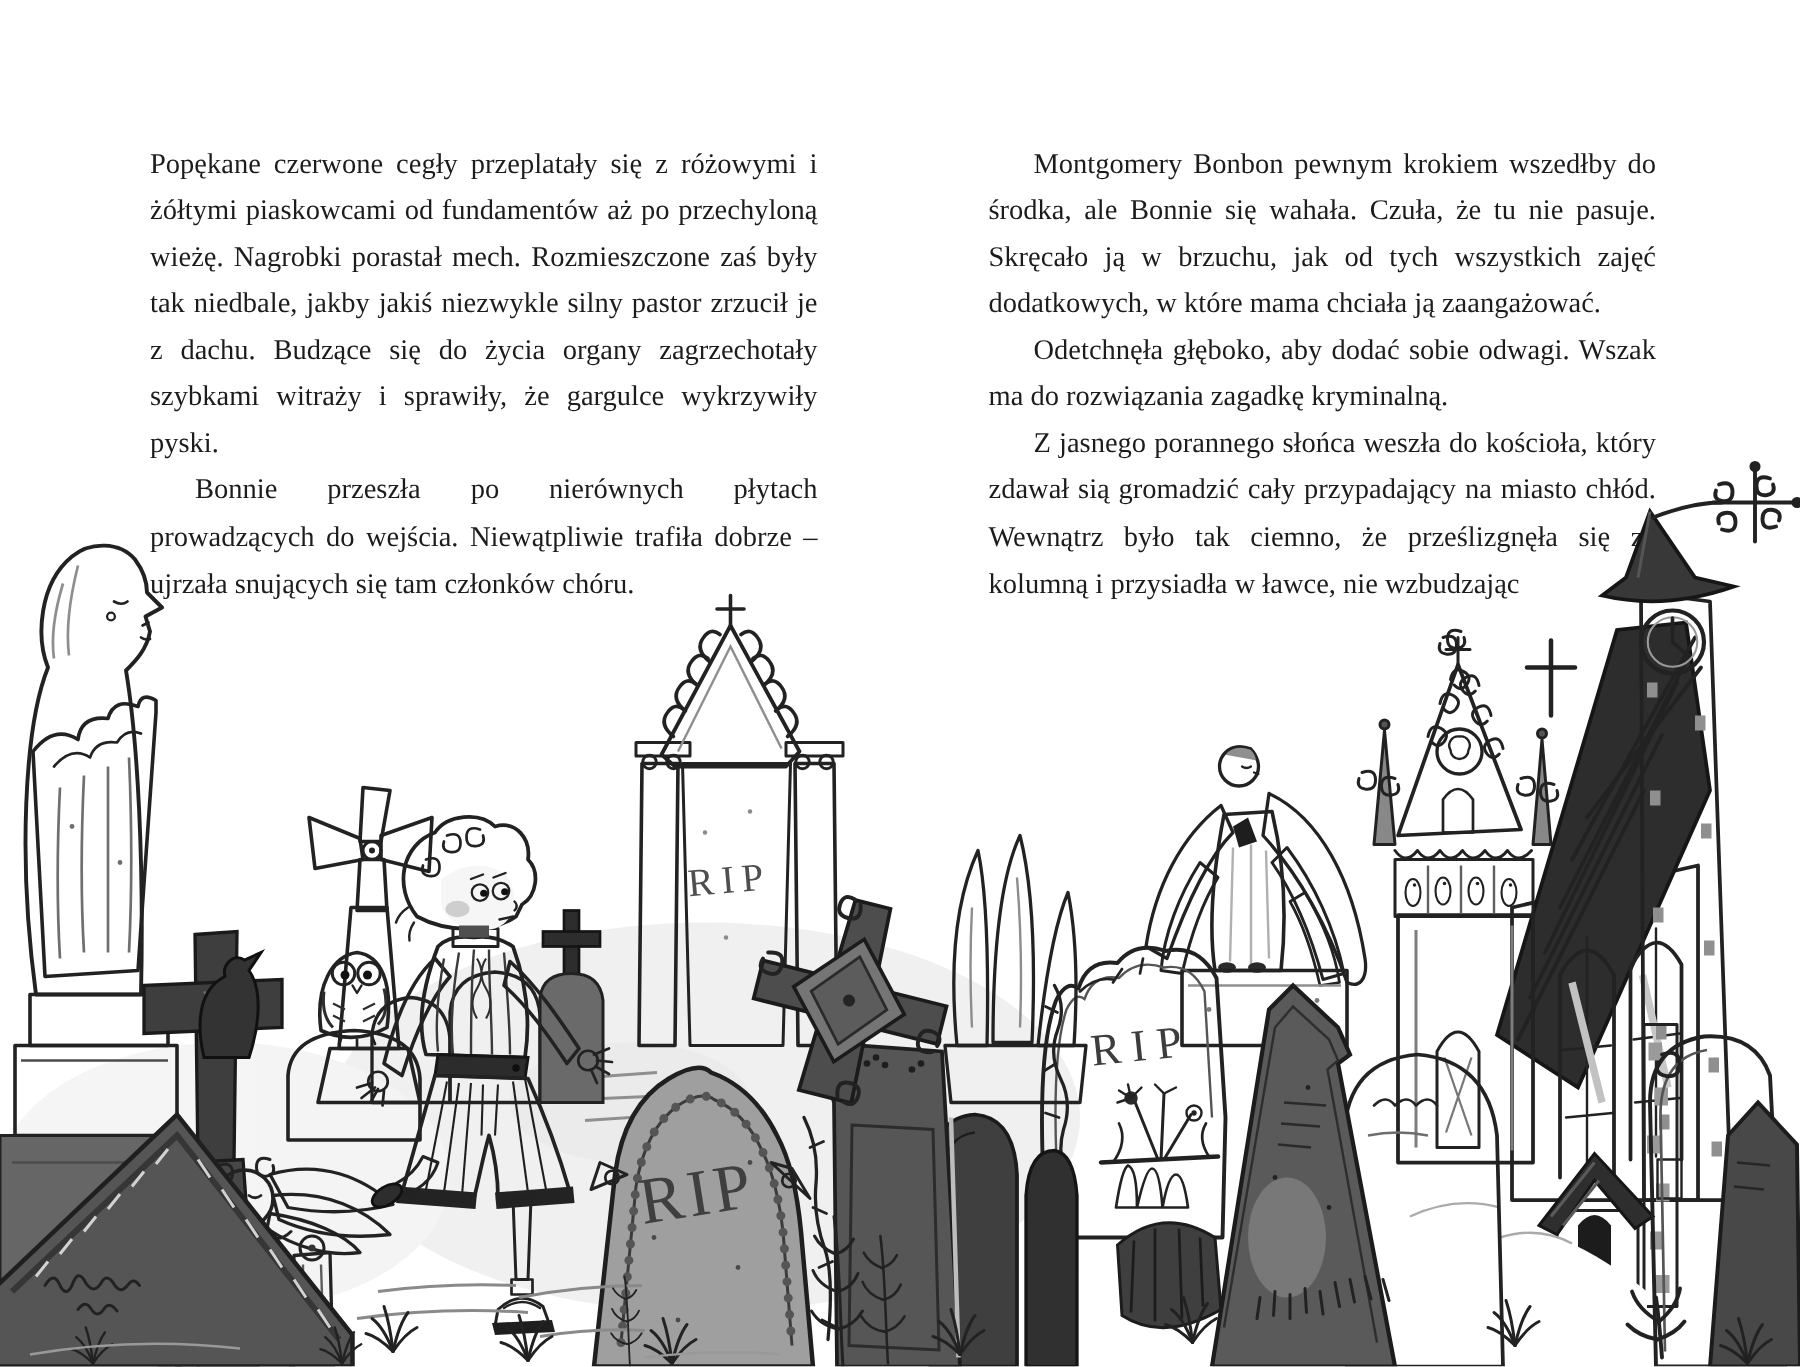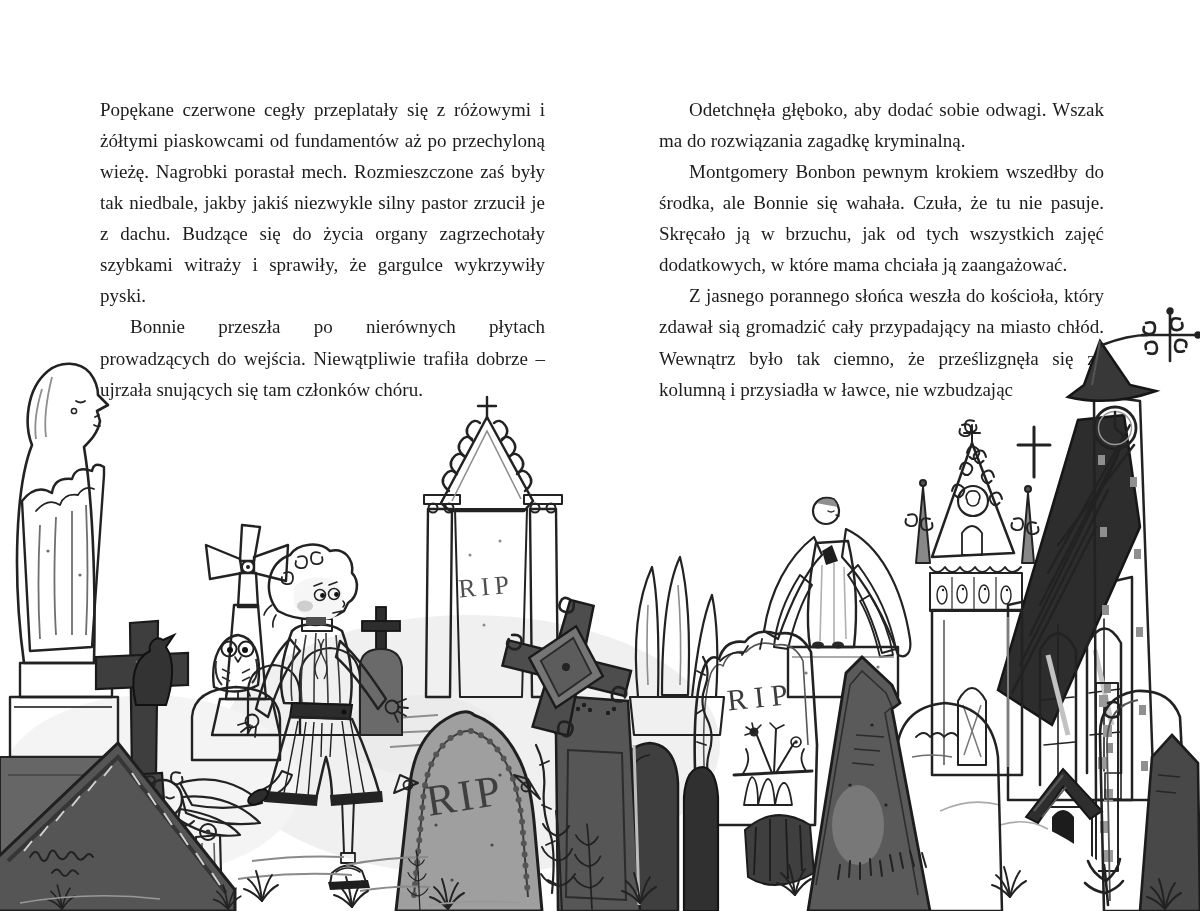--- a/index.html
+++ b/index.html
@@ -16,22 +16,22 @@
 </style>
 </head>
 <body>
 
 <div class="col" id="col-left">
   <p class="cont">Popękane czerwone cegły przeplatały się z różowymi i żółtymi piaskowcami od fundamentów aż po przechyloną wieżę. Nagrobki porastał mech. Rozmieszczone zaś były tak niedbale, jakby jakiś niezwykle silny pastor zrzucił je z dachu. Budzące się do życia organy zagrzechotały szybkami witraży i sprawiły, że gargulce wykrzywiły pyski.</p>
   <p>Bonnie przeszła po nierównych płytach prowadzących do wejścia. Niewątpliwie trafiła dobrze – ujrzała snujących się tam członków chóru.</p>
 </div>
 
 <div class="col" id="col-right">
+  <p>Montgomery Bonbon pewnym krokiem wszedłby do środka, ale Bonnie się wahała. Czuła, że tu nie pasuje. Skręcało ją w brzuchu, jak od tych wszystkich zajęć dodatkowych, w które mama chciała ją zaangażować.</p>
   <p>Odetchnęła głęboko, aby dodać sobie odwagi. Wszak ma do rozwiązania zagadkę kryminalną.</p>
-  <p>Montgomery Bonbon pewnym krokiem wszedłby do środka, ale Bonnie się wahała. Czuła, że tu nie pasuje. Skręcało ją w brzuchu, jak od tych wszystkich zajęć dodatkowych, w które mama chciała ją zaangażować.</p>
   <p>Z jasnego porannego słońca weszła do kościoła, który zdawał sią gromadzić cały przypadający na miasto chłód. Wewnątrz było tak ciemno, że prześlizgnęła się za kolumną i przysiadła w ławce, nie wzbudzając</p>
 </div>
 
 <svg id="art" width="1200" height="606" viewBox="0 0 1200 606" aria-hidden="true">
   <defs>
     <path id="curl" d="M0,0 q9,-3 9,5 q0,7 -7,6 q-6,-1 -4,-7"></path>
     <g id="tuft" class="ink" stroke-width="2">
       <path d="M0,0 q-6,-16 -14,-22"></path>
         <path d="M0,0 q-2,-18 -6,-30"></path>
       <path d="M0,0 q4,-18 10,-26"></path>

